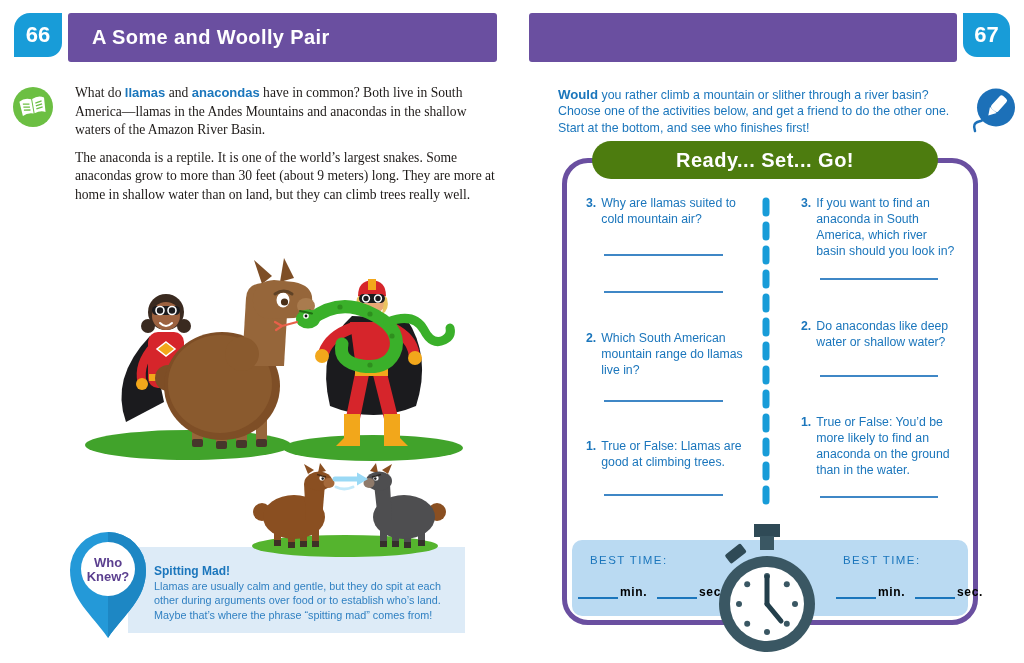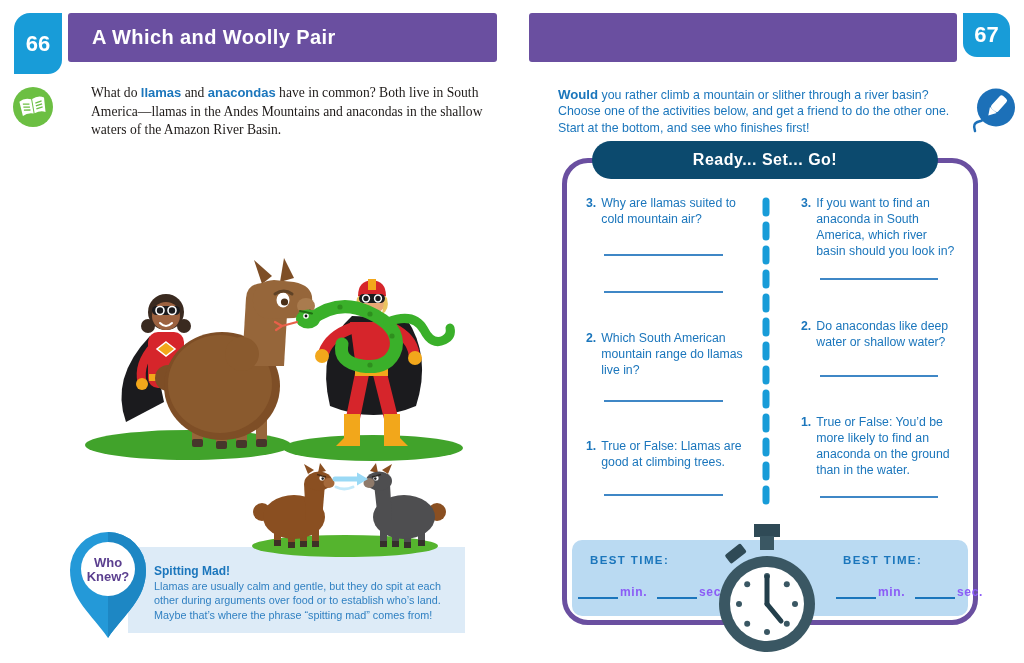--- a/index.html
+++ b/index.html
@@ -2,33 +2,33 @@
 <html><head>
 <meta charset="utf-8">
 <style>
   * { margin:0; padding:0; box-sizing:border-box; }
   body { background:#ffffff; font-family:"Liberation Sans", sans-serif; }
   .canvas { position:relative; width:1024px; height:663px; background:#fff; overflow:hidden; }
 
   
   .page-badge { position:absolute; background:#189cd8; color:#fff; font-weight:bold;
     font-size:22px; display:flex; align-items:center; justify-content:center; }
-  .badge-left { left:14px; top:13px; width:48px; height:61px; border-radius:16px 0 14px 0; }
+  .badge-left { left:14px; top:13px; width:48px; height:44px; border-radius:16px 0 14px 0; }
   .badge-right { left:963px; top:13px; width:47px; height:44px; border-radius:0 16px 0 14px; }
   .header-bar { position:absolute; top:13px; height:49px; background:#6a4fa0; border-radius:3px;
     display:flex; align-items:center; }
   .header-left-bar { left:68px; width:429px; padding-left:24px; }
   .header-right-bar { left:529px; width:428px; }
   .header-title { color:#fff; font-weight:bold; font-size:20px; letter-spacing:.4px; }
 
   
   .intro-icon { position:absolute; left:12px; top:86px; }
   .paragraphs { position:absolute; left:75px; top:84px; width:424px;
     font-family:"Liberation Serif", serif; font-size:13.6px; line-height:1.37; color:#1e1a18; }
-  .paragraphs p { margin:0 0 9px 16px; }
+  .paragraphs p { margin:0 0 9px 0; }
   .kw { font-family:"Liberation Sans", sans-serif; font-weight:bold; color:#1b76bc; font-size:13px; }
 
   .main-illustration { position:absolute; left:70px; top:226px; }
   .spit-illustration { position:absolute; left:232px; top:462px; z-index:3; }
 
   .who-knew-box { position:absolute; left:128px; top:547px; width:337px; height:86px;
     background:#ddebf7; z-index:1; padding:17px 14px 0 26px; }
   .who-knew-heading { color:#1b76bc; font-weight:bold; font-size:12px; margin-bottom:1px; }
   .who-knew-body { color:#3181c2; font-size:10.8px; line-height:1.33; width:300px; }
   .who-knew-pin { position:absolute; left:64px; top:526px; z-index:4; }
@@ -37,65 +37,66 @@
   
   .intro-right { position:absolute; left:558px; top:86px; width:404px;
     color:#1b76bc; font-size:12.4px; line-height:1.32; }
   .intro-bold { font-weight:bold; font-size:13.2px; }
   .pencil-icon { position:absolute; left:971px; top:88px; }
 
   
   .activity-box { position:absolute; left:562px; top:158px; width:416px; height:467px;
     border:5px solid #6a4fa0; border-radius:26px; z-index:1; }
   .banner { position:absolute; left:592px; top:141px; width:346px; height:38px;
-    background:#0c4a6e; border-radius:19px; color:#fff; font-weight:bold; font-size:16px;
+    background:#4d7c0f; border-radius:19px; color:#fff; font-weight:bold; font-size:20px;
     letter-spacing:.5px; display:flex; align-items:center; justify-content:center; z-index:5; }
   .divider { position:absolute; left:761px; top:193px; z-index:2; }
 
   .question { position:absolute; display:flex; gap:5px; color:#1b76bc; font-size:12.3px;
     line-height:1.3; z-index:2; }
   .qnum { font-weight:bold; }
   .answer-line { position:absolute; height:6px; border-bottom:2px solid #3f87c6; z-index:2; }
 
   .best-time-strip { position:absolute; left:572px; top:540px; width:396px; height:76px;
     background:#badaf2; border-radius:10px; z-index:2; }
-  .bt-label { position:absolute; color:#1b76bc; font-weight:bold; font-size:11.5px;
+  .bt-label { position:absolute; color:#1b76bc; font-weight:normal; font-size:11.5px;
     letter-spacing:1.4px; z-index:3; }
-  .time-row { position:absolute; color:#8b5cf6; font-size:12px; font-weight:bold;
+  .time-row { position:absolute; color:#000000; font-size:12px; font-weight:bold;
     letter-spacing:.6px; z-index:3; display:flex; align-items:flex-end; }
   .time-blank { display:inline-block; width:40px; height:13px; border-bottom:2px solid #1b76bc; }
   .time-label { margin:0 10px 0 2px; }
   .stopwatch { position:absolute; left:714px; top:524px; z-index:6; }
 </style>
 </head>
 <body>
 
 <div class="canvas">
 
   <div class="page-badge badge-left">66</div>
   <div class="header-bar header-left-bar">
-    <span class="header-title">A Which and Woolly Pair</span>
+    <span class="header-title">A Some and Woolly Pair</span>
   </div>
 
   <div class="intro-icon">
     <svg width="42" height="42" viewBox="0 0 42 42">
       <circle cx="21" cy="21" r="20" fill="#6cbf43"></circle>
       <g transform="rotate(-10 21 21)">
         <path d="M20.5,13 Q14,10 8.5,13.5 L9.5,28 Q14.5,25.5 20.5,27.5 Z" fill="#fff"></path>
         <path d="M21.5,13 Q28,10 33.5,13.5 L32.5,28 Q27.5,25.5 21.5,27.5 Z" fill="#fff"></path>
         <g stroke="#6cbf43" stroke-width="1.3">
           <path d="M11.5,16.5 L18,17.5 M11.5,19.5 L18,20.5 M11.5,22.5 L18,23.5"></path>
           <path d="M24,17.5 L30.5,16.5 M24,20.5 L30.5,19.5 M24,23.5 L30.5,22.5"></path>
         </g>
       </g>
     </svg>
   </div>
 
   <div class="paragraphs">
     <p><span>What do </span><span class="kw">llamas</span><span> and </span><span class="kw">anacondas</span><span> have in common? Both live in South America—llamas in the Andes Mountains and anacondas in the shallow waters of the Amazon River Basin.</span></p>
+    <p>The anaconda is a reptile. It is one of the world’s largest snakes. Some anacondas grow to more than 30 feet (about 9 meters) long. They are more at home in shallow water than on land, but they can climb trees really well.</p>
   </div>
 
   <div class="main-illustration">
     <svg width="395" height="242" viewBox="0 0 395 242">
       <ellipse cx="118" cy="219" rx="103" ry="15" fill="#41a32b"></ellipse>
       <ellipse cx="303" cy="222" rx="90" ry="13" fill="#41a32b"></ellipse>
 
       <g>
         <path d="M80,110 Q40,152 56,196 L94,176 Z" fill="#1b1b1e"></path>
         <path d="M84,120 Q68,138 72,156" stroke="#d6252b" stroke-width="9" fill="none" stroke-linecap="round"></path>

